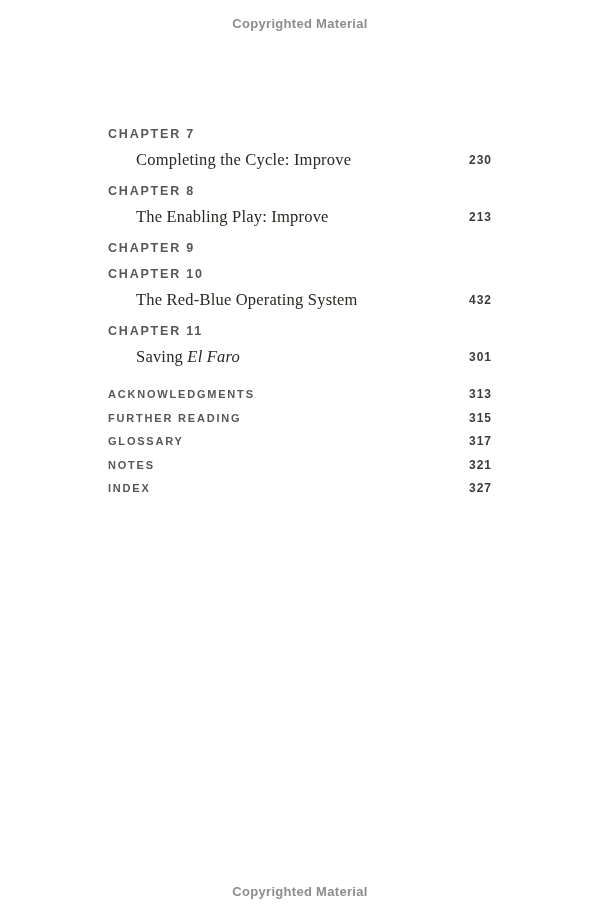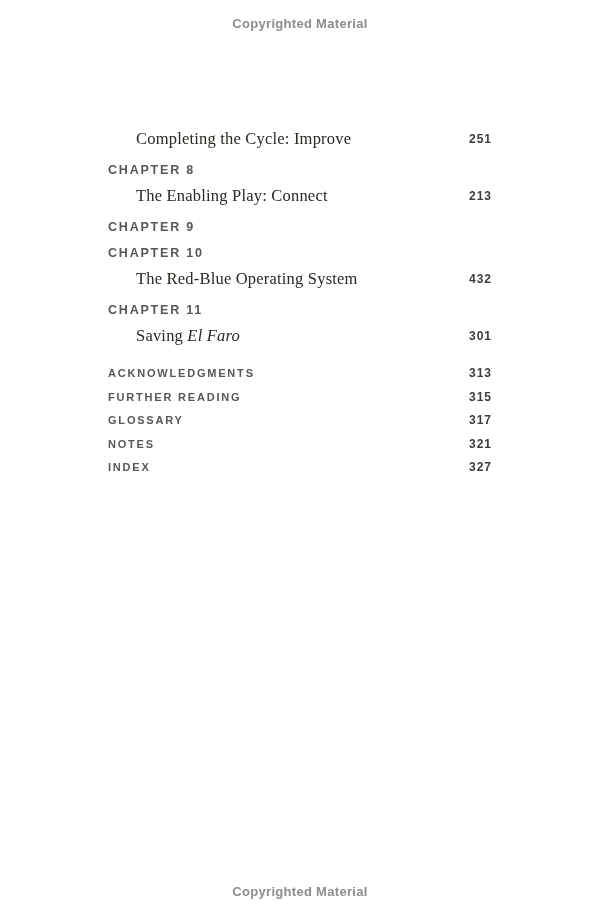--- a/index.html
+++ b/index.html
@@ -103,30 +103,31 @@
 </head>
 <body>
 
 <div class="page">
 
   <div class="copyright-banner copyright-top">Copyrighted Material</div>
 
   <div class="toc">
 
     <div class="chapter">
+      <div class="chapter-label">CHAPTER 7</div>
       <div class="chapter-row">
         <div class="chapter-title">Completing the Cycle: Improve</div>
-        <div class="page-num">251</div>
+        <div class="page-num">230</div>
       </div>
     </div>
 
     <div class="chapter">
       <div class="chapter-label">CHAPTER 8</div>
       <div class="chapter-row">
-        <div class="chapter-title">The Enabling Play: Connect</div>
+        <div class="chapter-title">The Enabling Play: Improve</div>
         <div class="page-num">213</div>
       </div>
     </div>
 
     <div class="chapter">
       <div class="chapter-label">CHAPTER 9</div>
     </div>
 
     <div class="chapter">
       <div class="chapter-label">CHAPTER 10</div>

